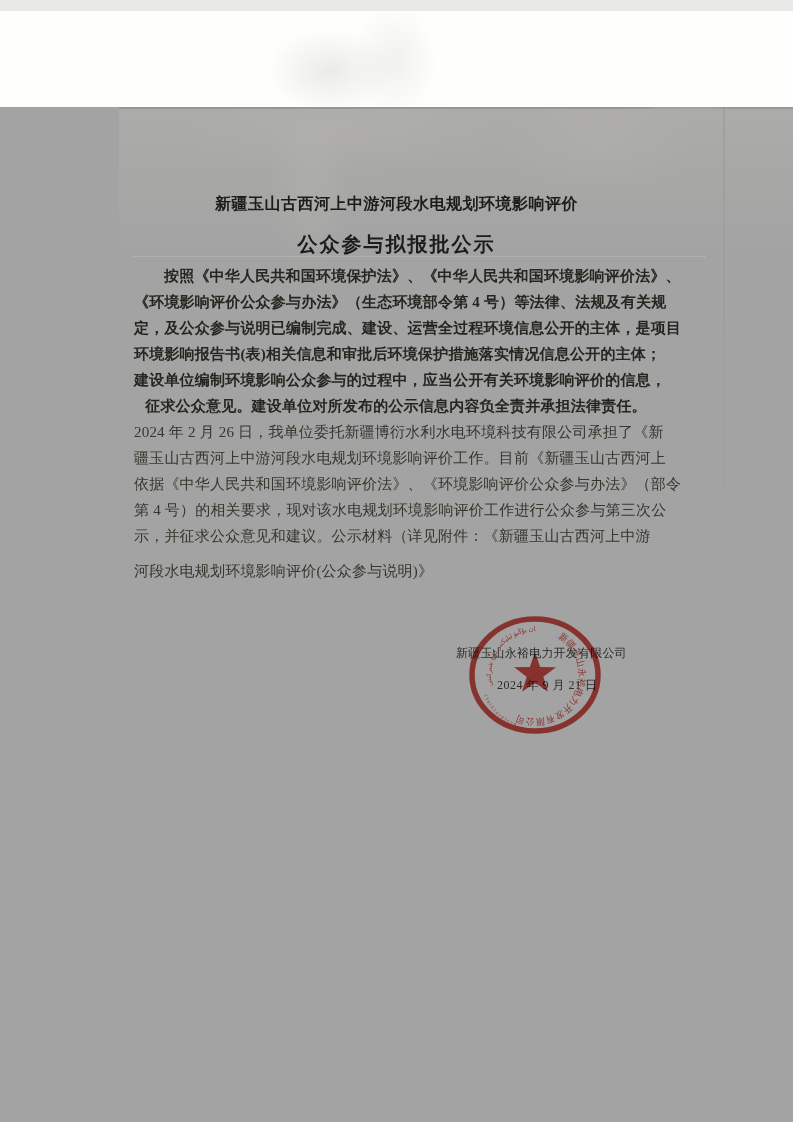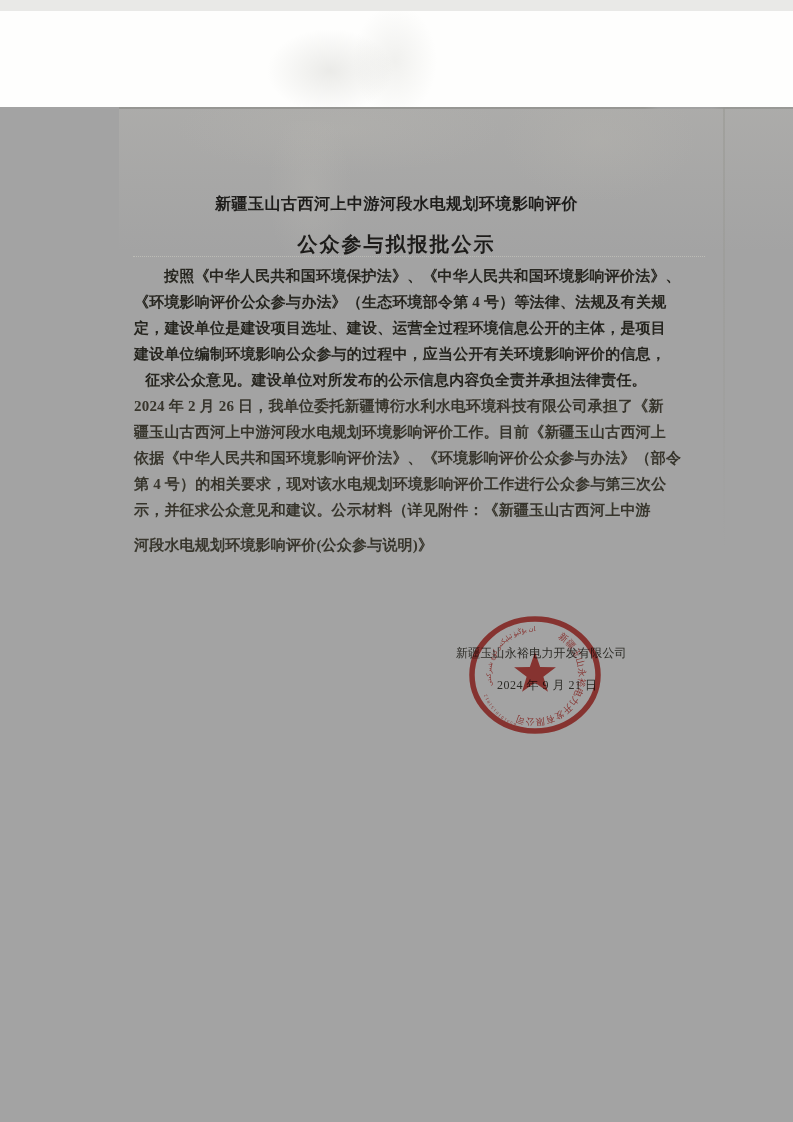--- a/index.html
+++ b/index.html
@@ -53,21 +53,21 @@
   .dotted-separator {
     position:absolute; left:133px; top:245px; width:572px; height:0;
     border-top:1px dotted #bfbfb9; opacity:.9;
   }
   .body-text { position:absolute; left:134px; top:252px; width:524px; }
   .body-line {
     height:26px; line-height:26px; font-size:15px;
     white-space:nowrap; letter-spacing:.2px;
   }
   .para-1 .body-line { color:#26251f; font-weight:700;text-align:center; }
-  .para-2 .body-line { color:#37352c; font-weight:700; }
+  .para-2 .body-line { color:#37352c; font-weight:400; }
   .body-line.indented { text-indent:30px; }
   .body-line.spaced-before { margin-top:9px; }
   .signature-company {
     position:absolute; left:456px; top:634px;
     font-size:12px; color:#2c2b26; letter-spacing:.2px; white-space:nowrap;
   }
   .signature-date {
     position:absolute; left:497px; top:666px;
     font-size:12px; color:#2c2b26; letter-spacing:.5px; white-space:nowrap;
   }
@@ -90,21 +90,22 @@
   <div class="scan-vline"></div>
 
   <div class="doc-title">新疆玉山古西河上中游河段水电规划环境影响评价</div>
   <div class="doc-subtitle">公众参与拟报批公示</div>
   <div class="dotted-separator"></div>
 
   <div class="body-text">
     <div class="para-1">
       <div class="body-line indented">按照《中华人民共和国环境保护法》、《中华人民共和国环境影响评价法》、</div>
       <div class="body-line">《环境影响评价公众参与办法》（生态环境部令第 4 号）等法律、法规及有关规</div>
-      <div class="body-line">定，建设单位是建设项目选址、建设、运营全过程环境信息公开的主体，是项目</div>
+      <div class="body-line">定，及公众参与说明已编制完成、建设、运营全过程环境信息公开的主体，是项目</div>
+      <div class="body-line">环境影响报告书(表)相关信息和审批后环境保护措施落实情况信息公开的主体；</div>
       <div class="body-line">建设单位编制环境影响公众参与的过程中，应当公开有关环境影响评价的信息，</div>
       <div class="body-line">征求公众意见。建设单位对所发布的公示信息内容负全责并承担法律责任。</div>
     </div>
     <div class="para-2">
       <div class="body-line">2024 年 2 月 26 日，我单位委托新疆博衍水利水电环境科技有限公司承担了《新</div>
       <div class="body-line">疆玉山古西河上中游河段水电规划环境影响评价工作。目前《新疆玉山古西河上</div>
       <div class="body-line">依据《中华人民共和国环境影响评价法》、《环境影响评价公众参与办法》（部令</div>
       <div class="body-line">第 4 号）的相关要求，现对该水电规划环境影响评价工作进行公众参与第三次公</div>
       <div class="body-line">示，并征求公众意见和建议。公示材料（详见附件：《新疆玉山古西河上中游</div>
       <div class="body-line spaced-before">河段水电规划环境影响评价(公众参与说明)》</div>

